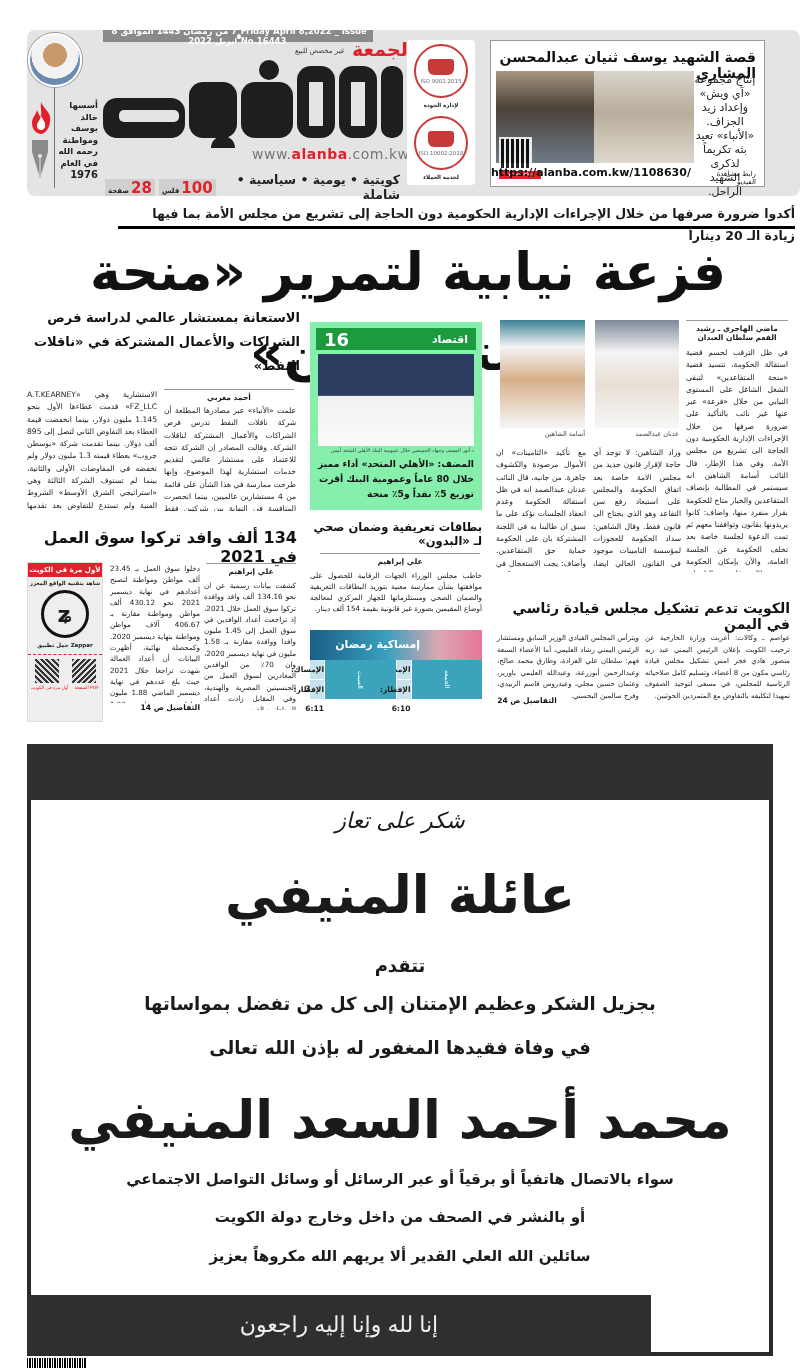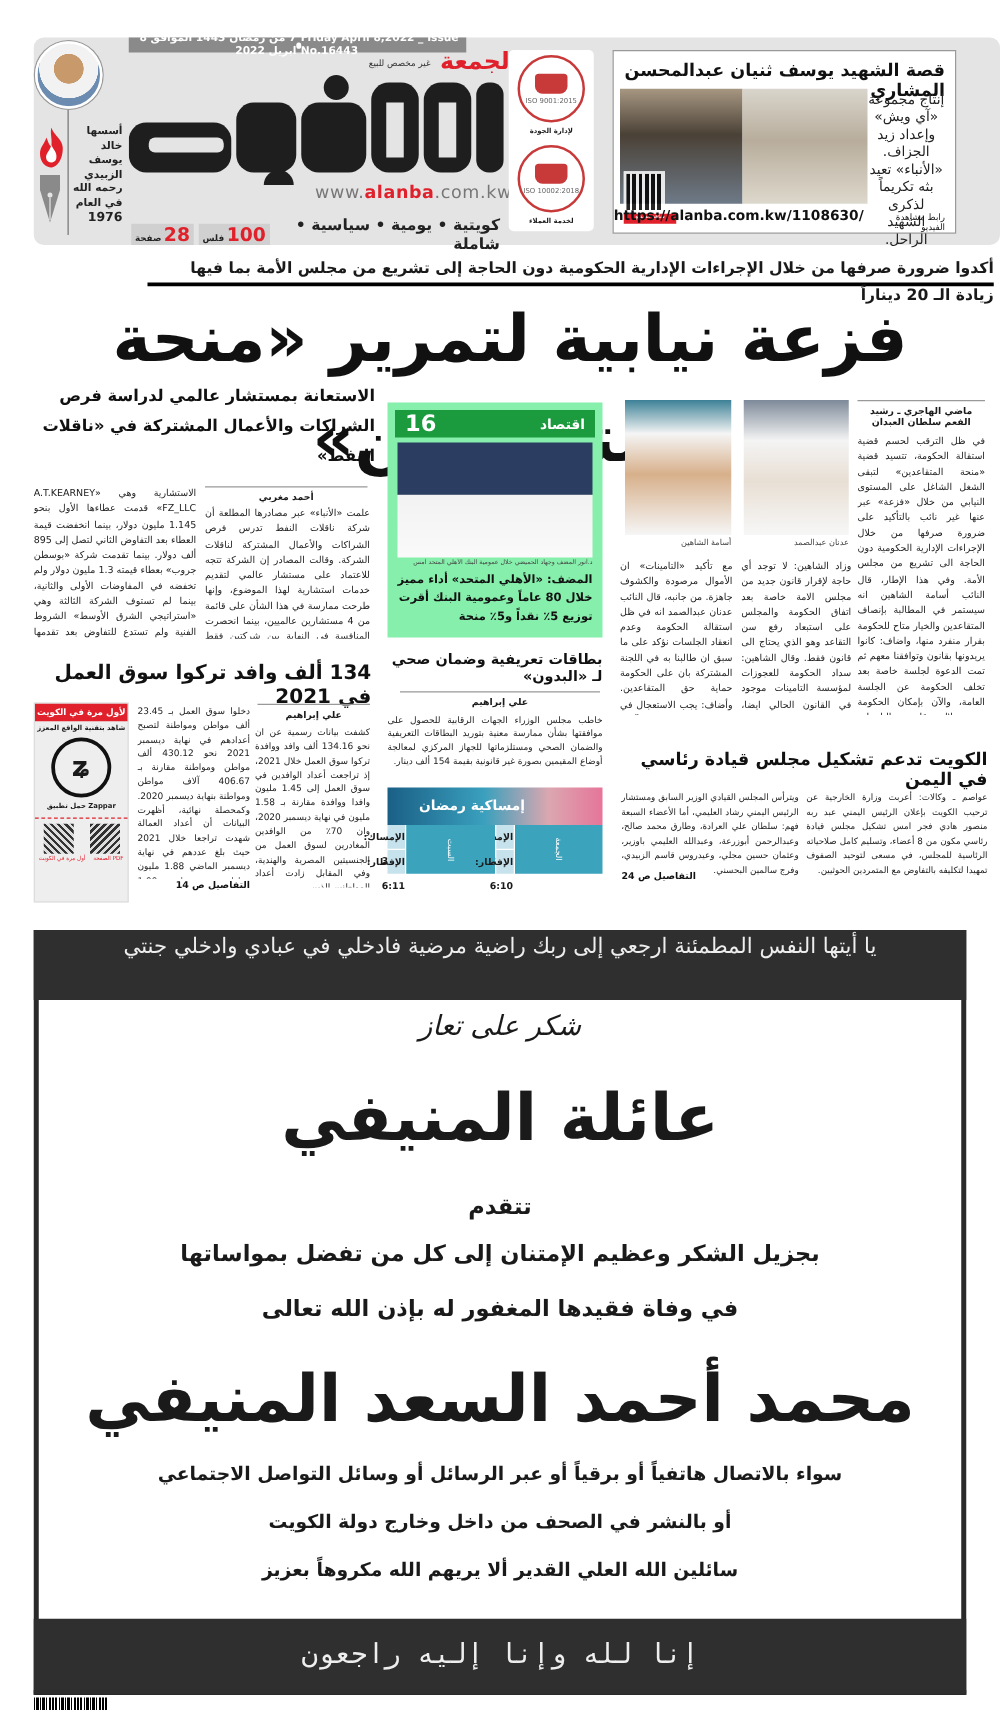--- a/index.html
+++ b/index.html
@@ -63,21 +63,21 @@
 
   .ar-ad { left: 27px; top: 562px; width: 76px; height: 160px; border: 1px solid #ddd; background: #eee; }
   .ar-ad .top { background: #e0202a; color: #fff; font-size: 7px; font-weight: bold; text-align: center; height: 14px; line-height: 14px; }
 
   
   .obit { left: 27px; top: 744px; width: 746px; height: 612px; border: 4px solid #2a2a2a; border-top: none; }
   .obit-top { left: 27px; top: 744px; width: 746px; height: 56px; background: #2f2f2f; color: #eee; text-align: center; }
   .obit-top .b { font-size: 7px; padding-top: 2px; }
   .obit-top .v { font-size: 17px; font-family: "DejaVu Serif", serif; line-height: 26px; letter-spacing: -0.5px; }
   .obit-top .s { font-size: 7px; }
-  .obit-bottom { left: 27px; top: 1295px; width: 746px; height: 60px; background: #2f2f2f; color: #eee; text-align: center; font-family: Liberation Mono, monospace; font-size: 22px; line-height: 60px; }
+  .obit-bottom { left: 27px; top: 1295px; width: 624px; height: 60px; background: #2f2f2f; color: #eee; text-align: center; font-family: Liberation Sans, sans-serif; font-size: 22px; line-height: 60px; }
   .obit-line { position: absolute; left: 27px; width: 746px; text-align: center; font-weight: bold; color: #1a1a1a; }
   .barcode { left: 27px; top: 1358px; width: 60px; height: 10px; background: repeating-linear-gradient(90deg, #000 0 1px, #fff 1px 2px, #000 2px 4px, #fff 4px 5px); }
 </style>
 </head>
 <body>
 
 <div class="abs mast"></div>
 <div class="abs datebar">
   <span style="direction:rtl">7 من رمضان 1443 الموافق 8 ابريل 2022</span>
   <span class="dot"></span>
@@ -91,21 +91,21 @@
   <path d="M13 14 C15 18 18 20 17 25 C16 29 10 29 9 25 C8 21 12 19 13 14Z" fill="#fff"></path>
 </svg>
 <svg class="abs pen" viewBox="0 0 20 40">
   <path d="M2 0 H18 L18 12 L10 38 L2 12Z" fill="#8a8a8a"></path>
   <circle cx="10" cy="16" r="2" fill="#e4e4e4"></circle>
   <line x1="10" y1="18" x2="10" y2="36" stroke="#e4e4e4" stroke-width="1"></line>
 </svg>
 <div class="abs founder-text rtl">
   <div>أسسها</div>
   <div>خالد يوسف</div>
-  <div>الزبيدي</div>
+  <div>ومواطنة</div>
   <div>رحمه الله</div>
   <div>في العام</div>
   <div style="font-size:10px">1976</div>
 </div>
 
 <div class="abs jumua">الجمعة</div>
 <div class="abs notforsale">غير مخصص للبيع</div>
 
 <svg class="abs logo" viewBox="0 0 300 88">
   <title>الأنباء</title>
@@ -230,21 +230,20 @@
   </div>
 </div>
 
 <div class="abs hd2 rtl" style="left:500px;top:600px;width:290px;font-size:14px">الكويت تدعم تشكيل مجلس قيادة رئاسي في اليمن</div>
 <div class="abs col-text rtl" style="left:645px;top:633px;width:145px;font-size:7px;line-height:11.5px">عواصم ـ وكالات: أعربت وزارة الخارجية عن ترحيب الكويت بإعلان الرئيس اليمني عبد ربه منصور هادي فجر امس تشكيل مجلس قيادة رئاسي مكون من 8 أعضاء، وتسليم كامل صلاحياته الرئاسية للمجلس، في مسعى لتوحيد الصفوف تمهيدا لتكليفه بالتفاوض مع المتمردين الحوثيين.</div>
 <div class="abs col-text rtl" style="left:497px;top:633px;width:142px;font-size:7px;line-height:11.5px">ويترأس المجلس القيادي الوزير السابق ومستشار الرئيس اليمني رشاد العليمي، أما الأعضاء السبعة فهم: سلطان علي العرادة، وطارق محمد صالح، وعبدالرحمن أبوزرعة، وعبدالله العليمي باوزير، وعثمان حسين مجلي، وعيدروس قاسم الزبيدي، وفرج سالمين البحسني.</div>
 <div class="abs hd2 rtl" style="left:497px;top:696px;width:60px;font-size:7.5px;text-align:center">التفاصيل ص 24</div>
 
 <div class="abs obit"></div>
 <div class="abs obit-top">
-  <div class="v">يا أيتها النفس المطمئنة ارجعي إلى ربك راضية مرضية فادخلي في عبادي وادخلي جنتي</div>
 </div>
 
 <div class="obit-line" style="top:808px;font-family:'DejaVu Serif',serif;font-size:22px;font-weight:normal;font-style:italic">شكر على تعاز</div>
 <div class="obit-line" style="top:860px;font-size:52px;line-height:70px">عائلة المنيفي</div>
 <div class="obit-line" style="top:955px;font-size:18px">تتقدم</div>
 <div class="obit-line" style="top:993px;font-size:18px">بجزيل الشكر وعظيم الإمتنان إلى كل من تفضل بمواساتها</div>
 <div class="obit-line" style="top:1037px;font-size:18px">في وفاة فقيدها المغفور له بإذن الله تعالى</div>
 <div class="obit-line" style="top:1080px;font-size:52px;line-height:80px">محمد أحمد السعد المنيفي</div>
 <div class="obit-line" style="top:1170px;font-size:15px">سواء بالاتصال هاتفياً أو برقياً أو عبر الرسائل أو وسائل التواصل الاجتماعي</div>
 <div class="obit-line" style="top:1208px;font-size:15px">أو بالنشر في الصحف من داخل وخارج دولة الكويت</div>

